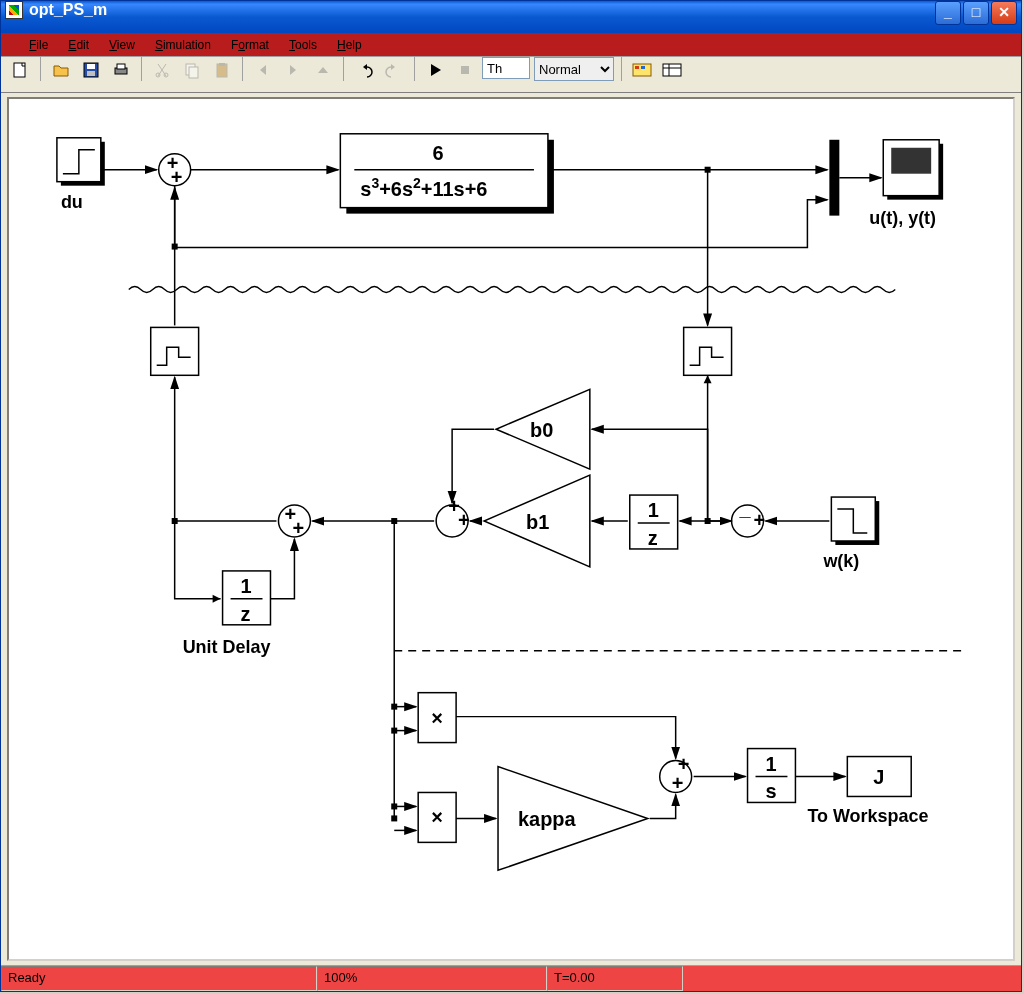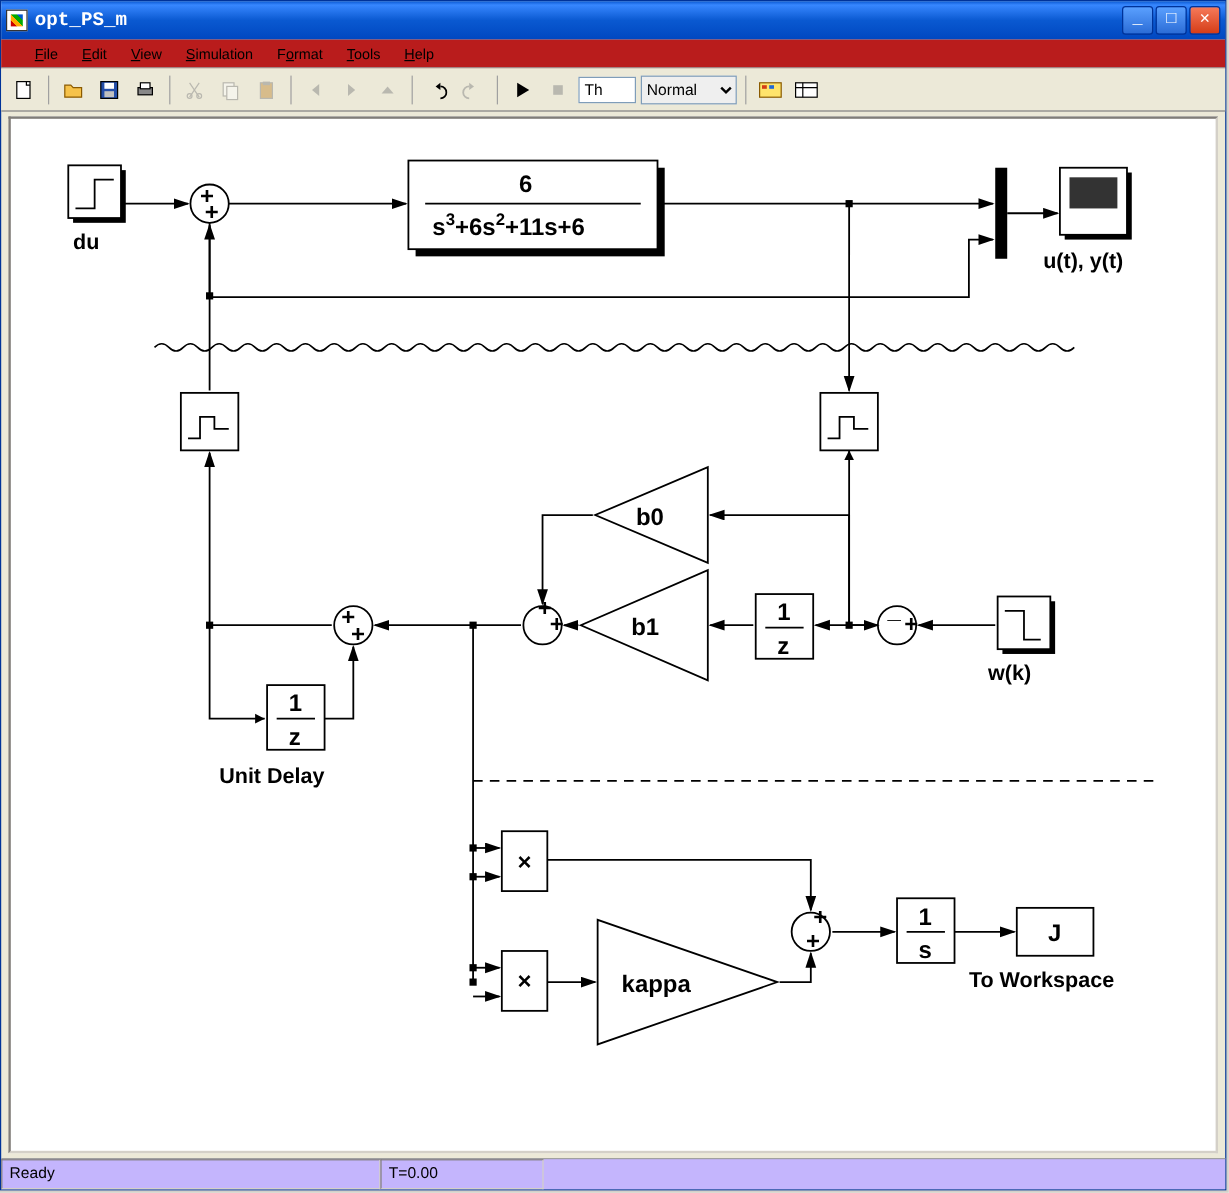--- a/index.html
+++ b/index.html
@@ -16,25 +16,23 @@
     width: 1022px;
     height: 992px;
     border: 1px solid #003399;
     background: #ece9d8;
     position: relative;
   }
   .titlebar {
     height: 32px;
     background: linear-gradient(to bottom, #0a59d1 0%, #3787ff 10%, #0a59d1 50%, #0047c0 100%);
     display: flex;
-    align-items: center;
     padding: 0 4px;
     color: white;
     font-weight: bold;
-    font-family: Liberation Mono, monospace;
   }
   .titlebar .app-icon {
     width: 18px; height: 18px;
     background: #fff;
     border: 1px solid #333;
     margin-right: 6px;
     position: relative;
   }
   .titlebar .app-icon::after {
     content: "";
@@ -68,21 +66,20 @@
   }
   .menuitem {
     padding: 3px 10px;
     cursor: default;
   }
   .menuitem .ul { text-decoration: underline; }
   .toolbar {
     height: 36px;
     background: #ece9d8;
     display: flex;
-    align-items: center;
     padding: 0 6px;
     gap: 4px;
     border-bottom: 1px solid #808080;
   }
   .tbtn {
     width: 26px; height: 26px;
     display: flex;
     align-items: center;
     justify-content: center;
     cursor: default;
@@ -112,21 +109,21 @@
     top: 96px; bottom: 30px;
     background: #ffffff;
     border: 2px inset #d4d0c8;
     overflow: hidden;
   }
   .canvas svg { width: 100%; height: 100%; }
   .statusbar {
     position: absolute;
     left: 0; right: 0; bottom: 0;
     height: 26px;
-    background: #c4b5fd;
+    background: #ef4444;
     border-top: 1px solid #a0a0a0;
     display: flex;
   }
   .statuscell {
     border: 1px inset #d4d0c8;
     padding: 3px 6px;
     font-size: 13px;
   }
 </style>
 </head>
@@ -449,16 +446,17 @@
       <polyline class="wire" points="448,618 668,618 668,660"></polyline>
       <line class="wire" x1="448" y1="720" x2="488" y2="720"></line>
       <polyline class="wire" points="642,720 668,720 668,696"></polyline>
       <line class="wire" x1="686" y1="678" x2="738" y2="678"></line>
       <line class="wire" x1="788" y1="678" x2="838" y2="678"></line>
     </svg>
   </div>
 
   <div class="statusbar">
     <div class="statuscell" style="flex:0 0 316px">Ready</div>
+    <div class="statuscell" style="flex:0 0 230px">100%</div>
     <div class="statuscell" style="flex:0 0 136px">T=0.00</div>
   </div>
 
 </div>
 
 </body></html>

